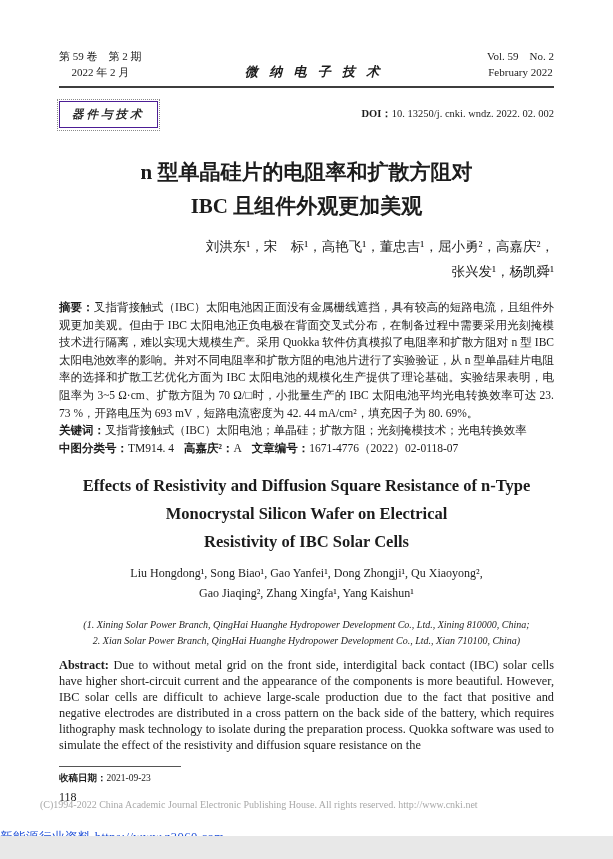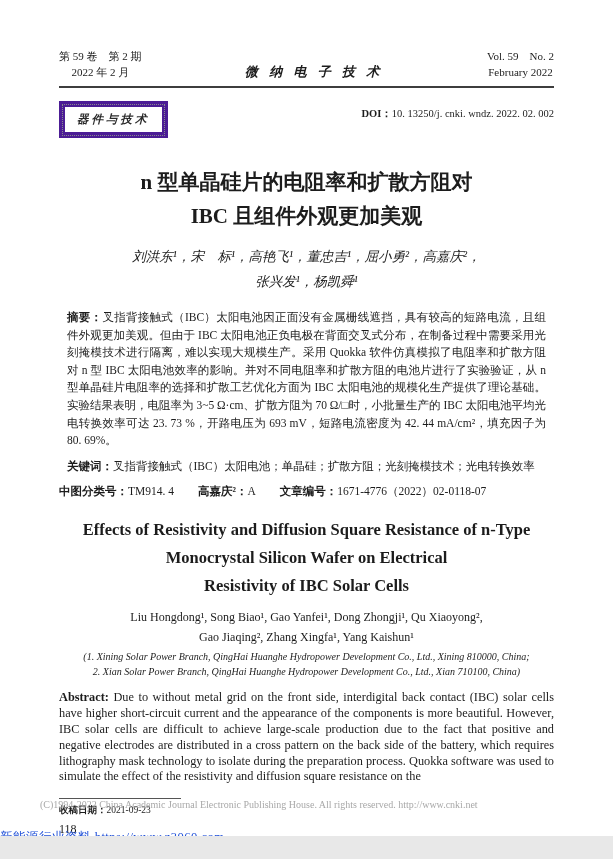--- a/index.html
+++ b/index.html
@@ -26,51 +26,51 @@
   .jh-center .en{font-weight:bold;font-size:11.5px;}
   .jh-right{text-align:center;}
 
   
   .doi-row{display:flex;justify-content:space-between;align-items:flex-start;margin-top:13px;}
   .badge{
     position:relative;display:inline-block;
     padding:5px 12px;
     font-weight:bold;font-style:italic;
     font-size:11.5px;letter-spacing:3px;
-    border:6px solid #4c1d95;
+    border:1px solid #4c1d95;
     color:#2a2a2a;
     font-family:Liberation Mono, monospace;
   }
   .badge::after{
     content:"";position:absolute;inset:-3.5px;
     border:1px dotted #8a8a8a;pointer-events:none;
   }
   .doi{font-size:10.5px;margin-top:6px;}
   .doi b{font-weight:bold;}
 
   
   .title-cn{margin-top:27px;text-align:center;font-weight:bold;font-size:21px;line-height:34px;}
 
   
-  .authors-cn{margin-top:11px;text-align:center;font-size:13.5px;line-height:25px;font-style:italic;}
+  .authors-cn{margin-top:11px;text-align:right;font-size:13.5px;line-height:25px;}
   .affil-cn{margin-top:3px;text-align:center;font-size:11px;line-height:17px;color:#222;}
 
   
   .abs-cn{margin-top:15px;font-size:11.5px;line-height:17.6px;text-align:justify;}
-  .abs-cn p{margin:8px;}
+  .abs-cn p{margin:0;}
   .abs-cn b{font-weight:bold;}
-  .class-row{display:flex;gap:24px;font-size:11.5px;line-height:17.6px;}
+  .class-row{display:flex;gap:10px;font-size:11.5px;line-height:17.6px;}
   .class-row b{font-weight:bold;}
 
   
   .title-en{margin-top:15px;text-align:center;font-weight:bold;font-size:16.5px;line-height:28px;}
 
   
   .authors-en{margin-top:7px;text-align:center;font-size:12px;line-height:20px;}
-  .affil-en{margin-top:2px;text-align:center;font-size:10px;font-style:italic;line-height:15.5px;}
+  .affil-en{margin-top:14px;text-align:center;font-size:10px;font-style:italic;line-height:15.5px;}
 
   
   .abs-en{margin-top:10px;font-size:12.3px;line-height:15.9px;text-align:justify;}
   .abs-en b{font-weight:bold;}
 
   
   .footnote{margin-top:9px;}
   .footnote-rule{width:122px;border-top:1px solid #555;margin-bottom:5px;}
   .footnote-text{font-size:9.5px;}
   .footnote-text b{font-weight:bold;}

